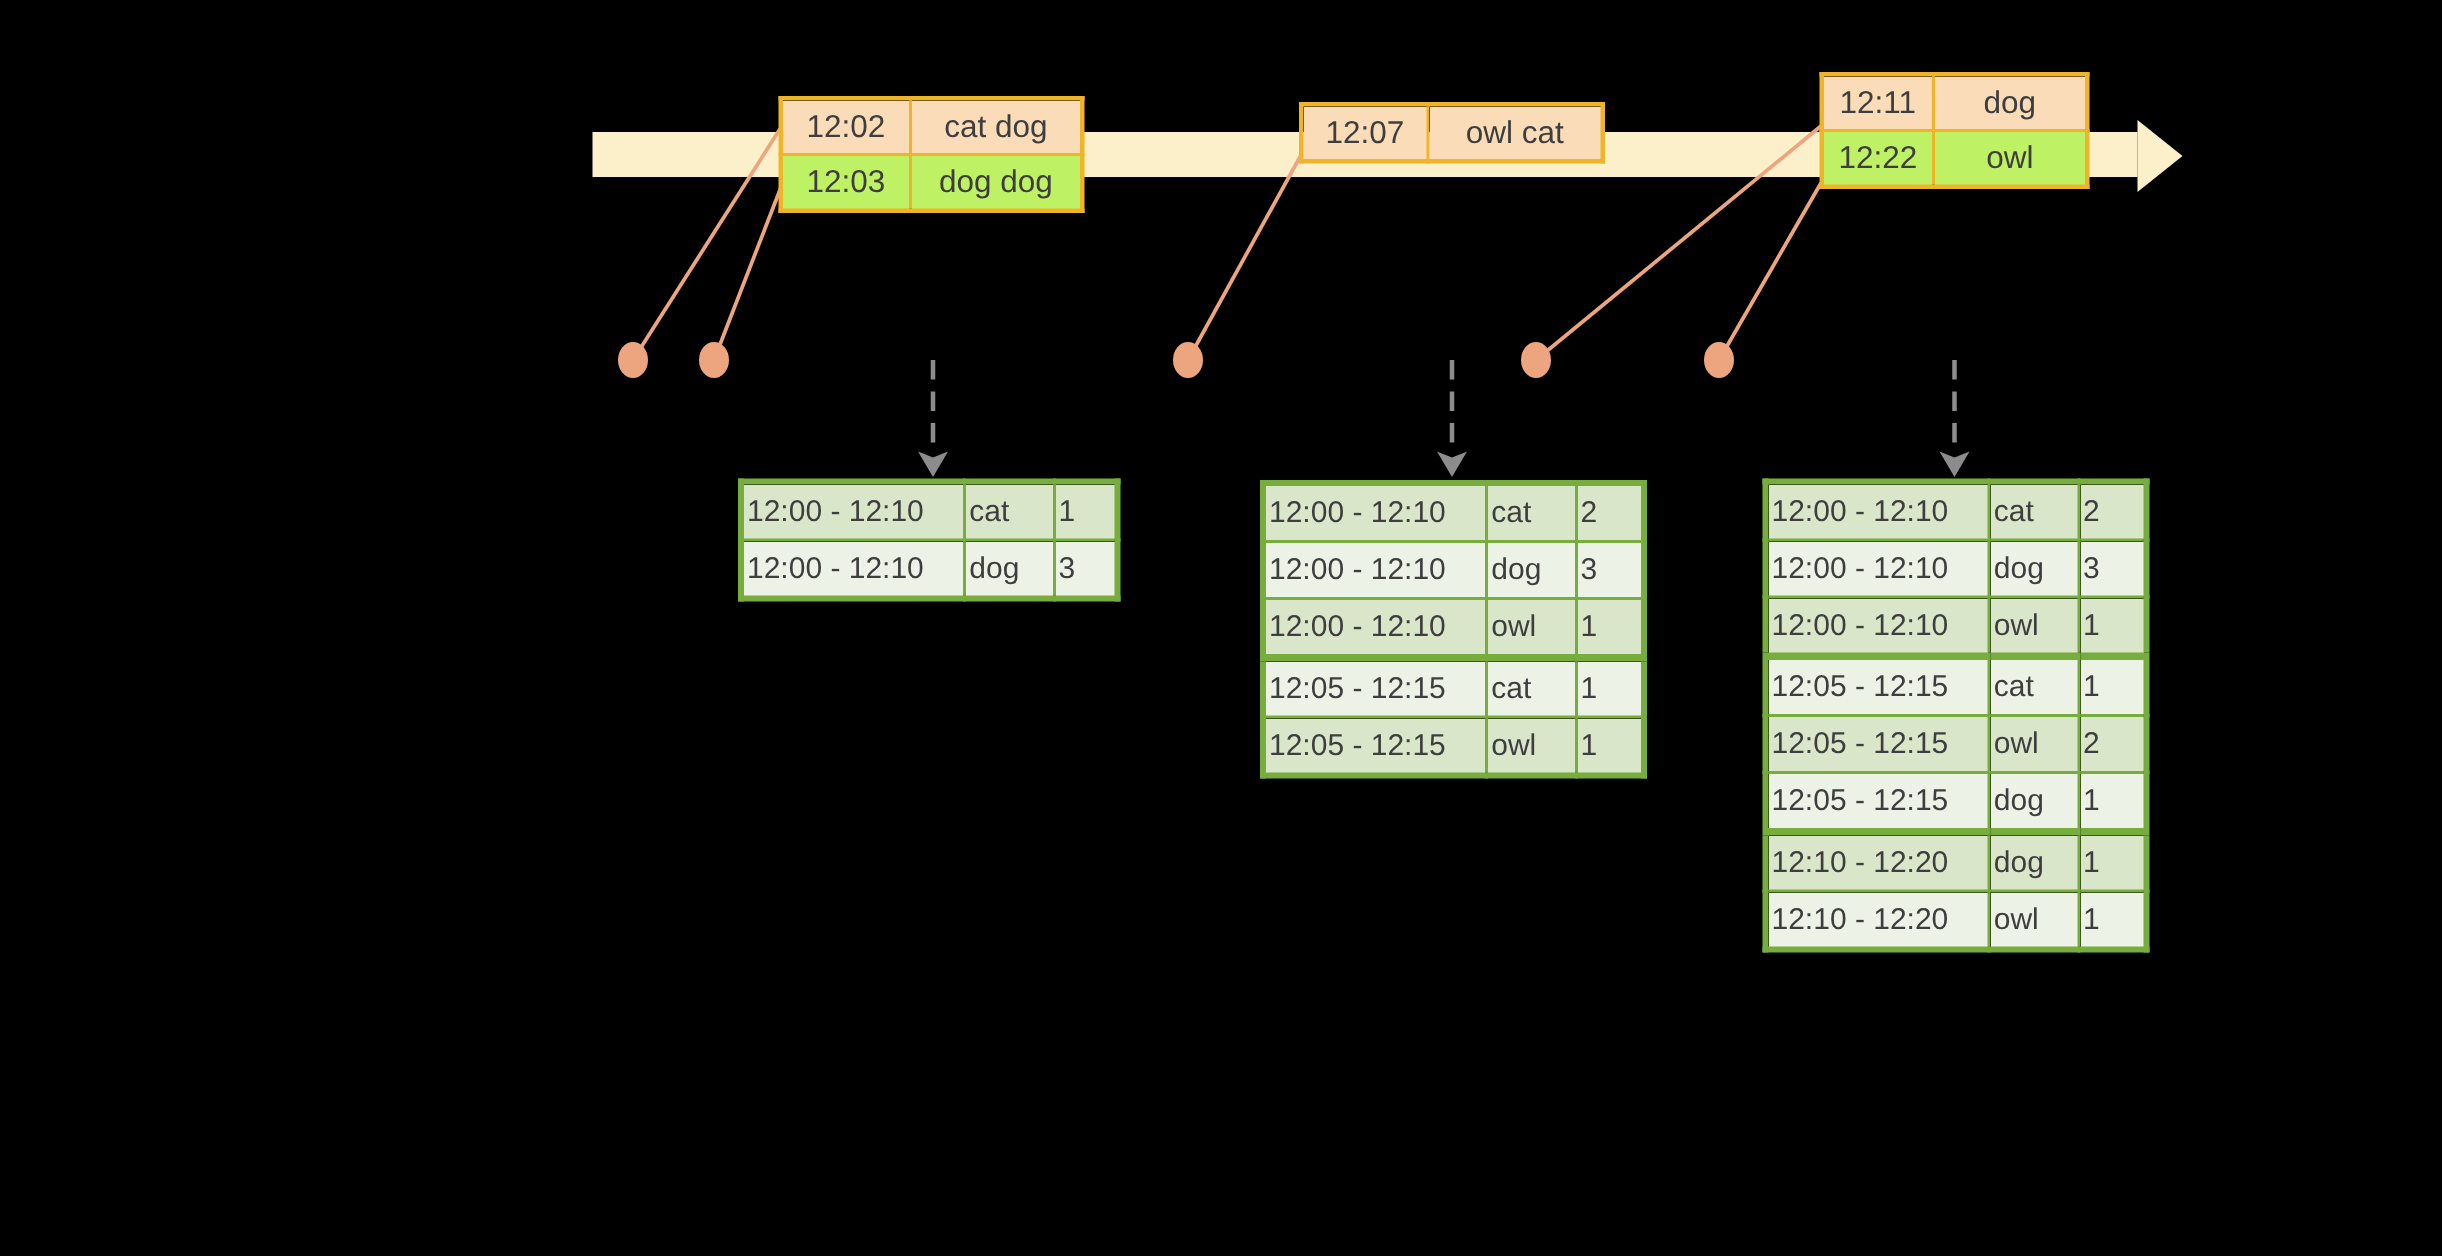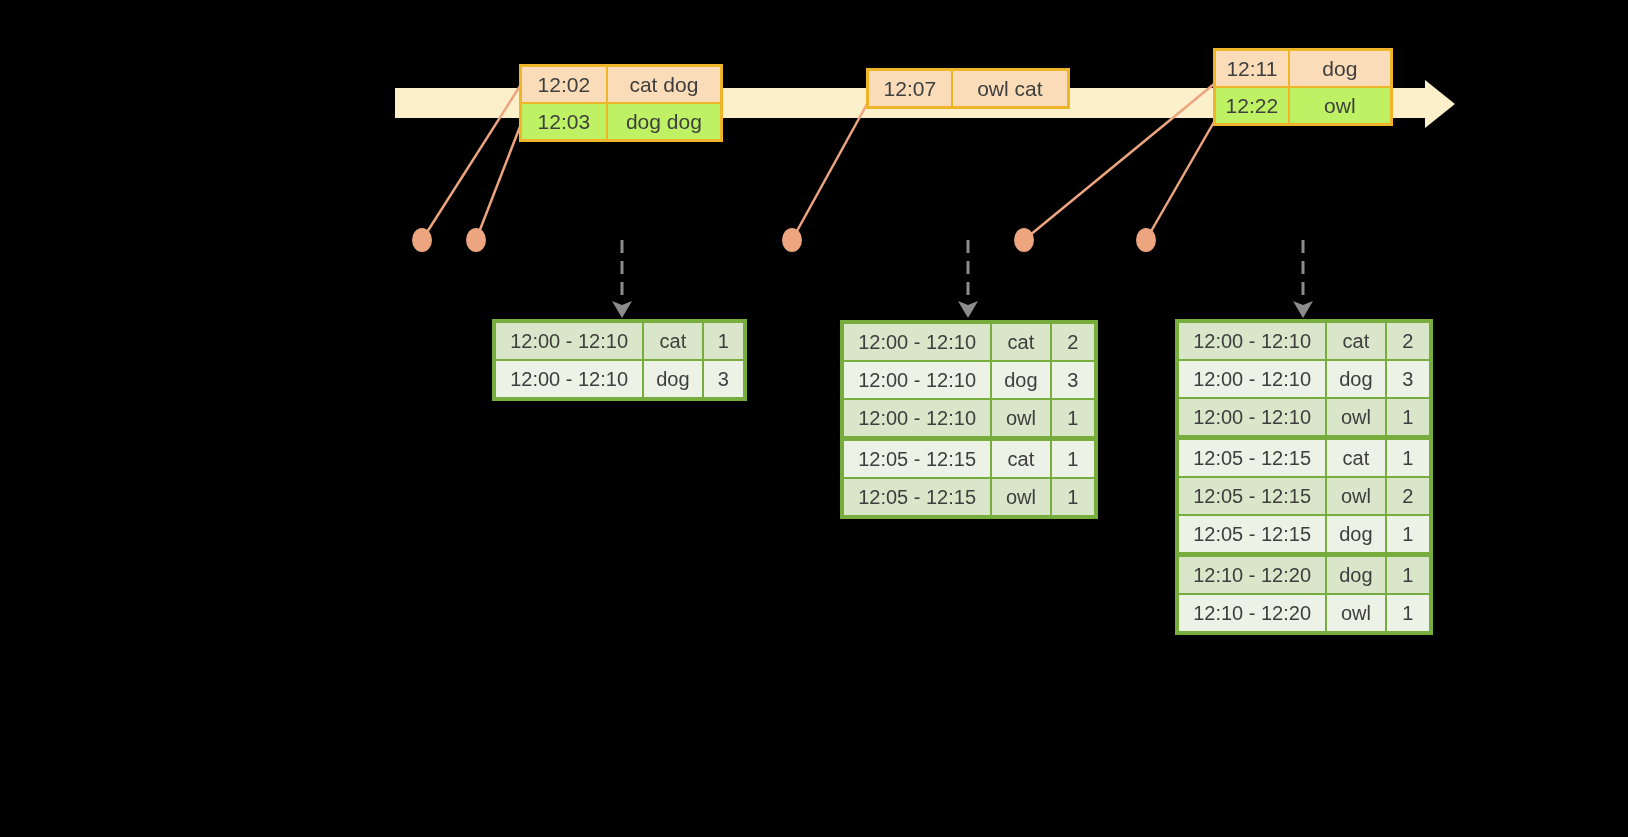--- a/index.html
+++ b/index.html
@@ -20,21 +20,21 @@
   }
   table.event-table tr.er-odd  td{background:#FADCB8;}
   table.event-table tr.er-even td{background:#bef264;}
 
   
   table.result-table{
     position:absolute;z-index:2;border-collapse:collapse;table-layout:fixed;
     border:4px solid #77AD3C;
   }
   table.result-table td{
-    border:2px solid #77AD3C;height:36px;text-align:center;vertical-align:middle;
+    border:2px solid #77AD3C;height:36px;text-align:left;vertical-align:middle;
     color:#3E3E3E;font-size:20px;padding:0 2px;overflow:hidden;white-space:nowrap;
   }
   table.result-table tr.rt-dark  td{background:#D9E6C9;}
   table.result-table tr.rt-light td{background:#EDF2E6;}
   table.result-table tr.group-start td{border-top:5px solid #77AD3C;}
 </style>
 </head>
 <body>
 
 <div id="canvas">

